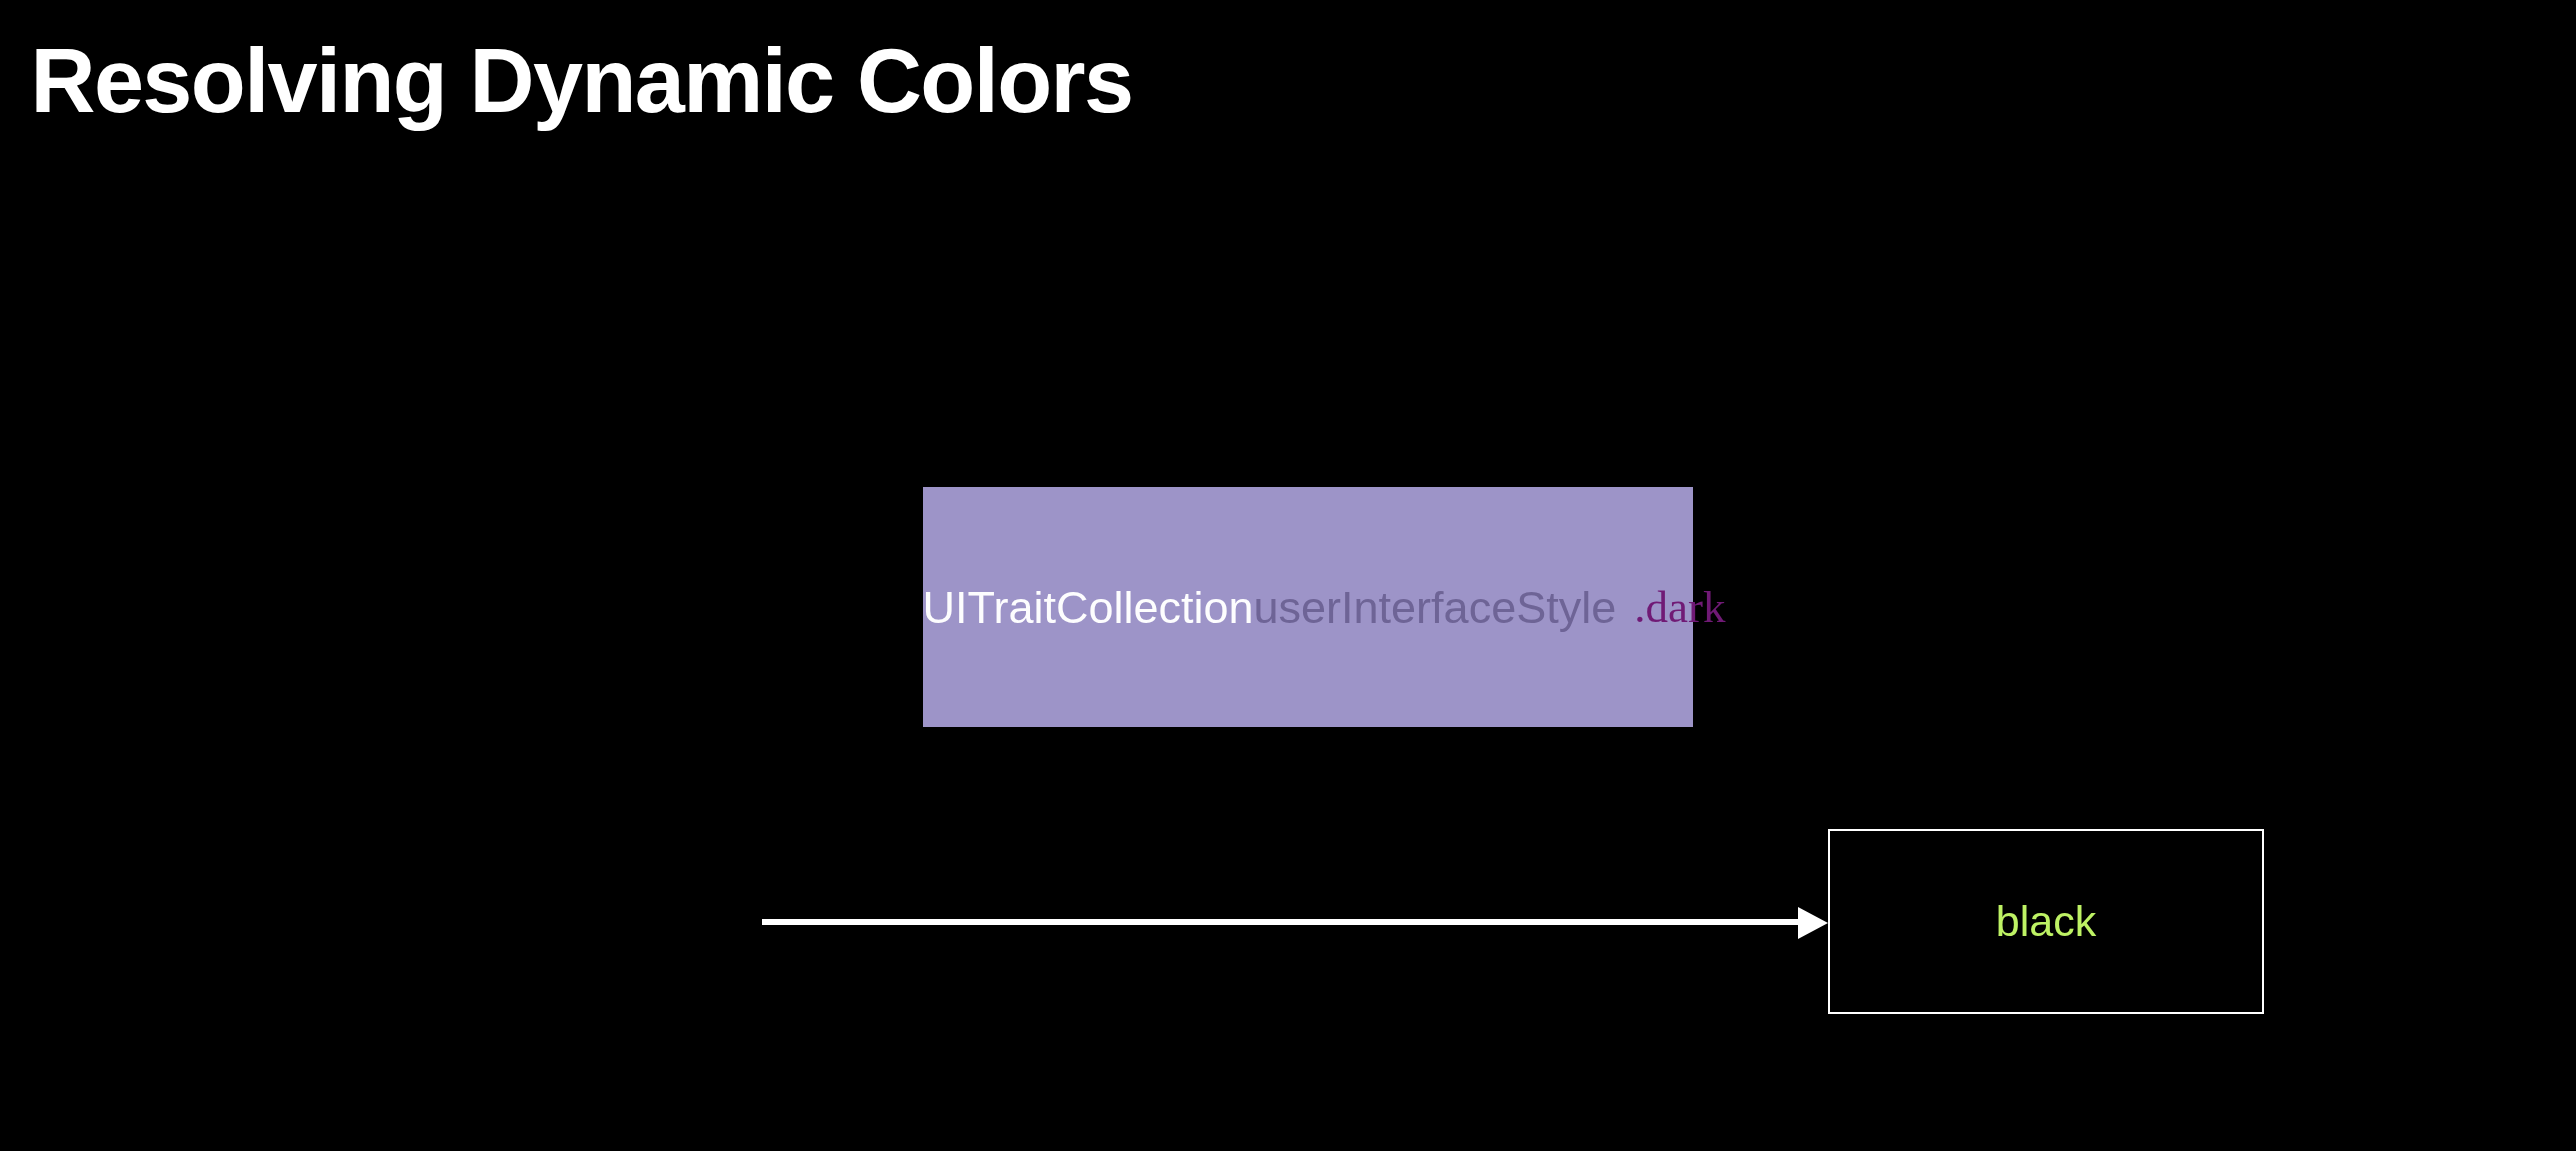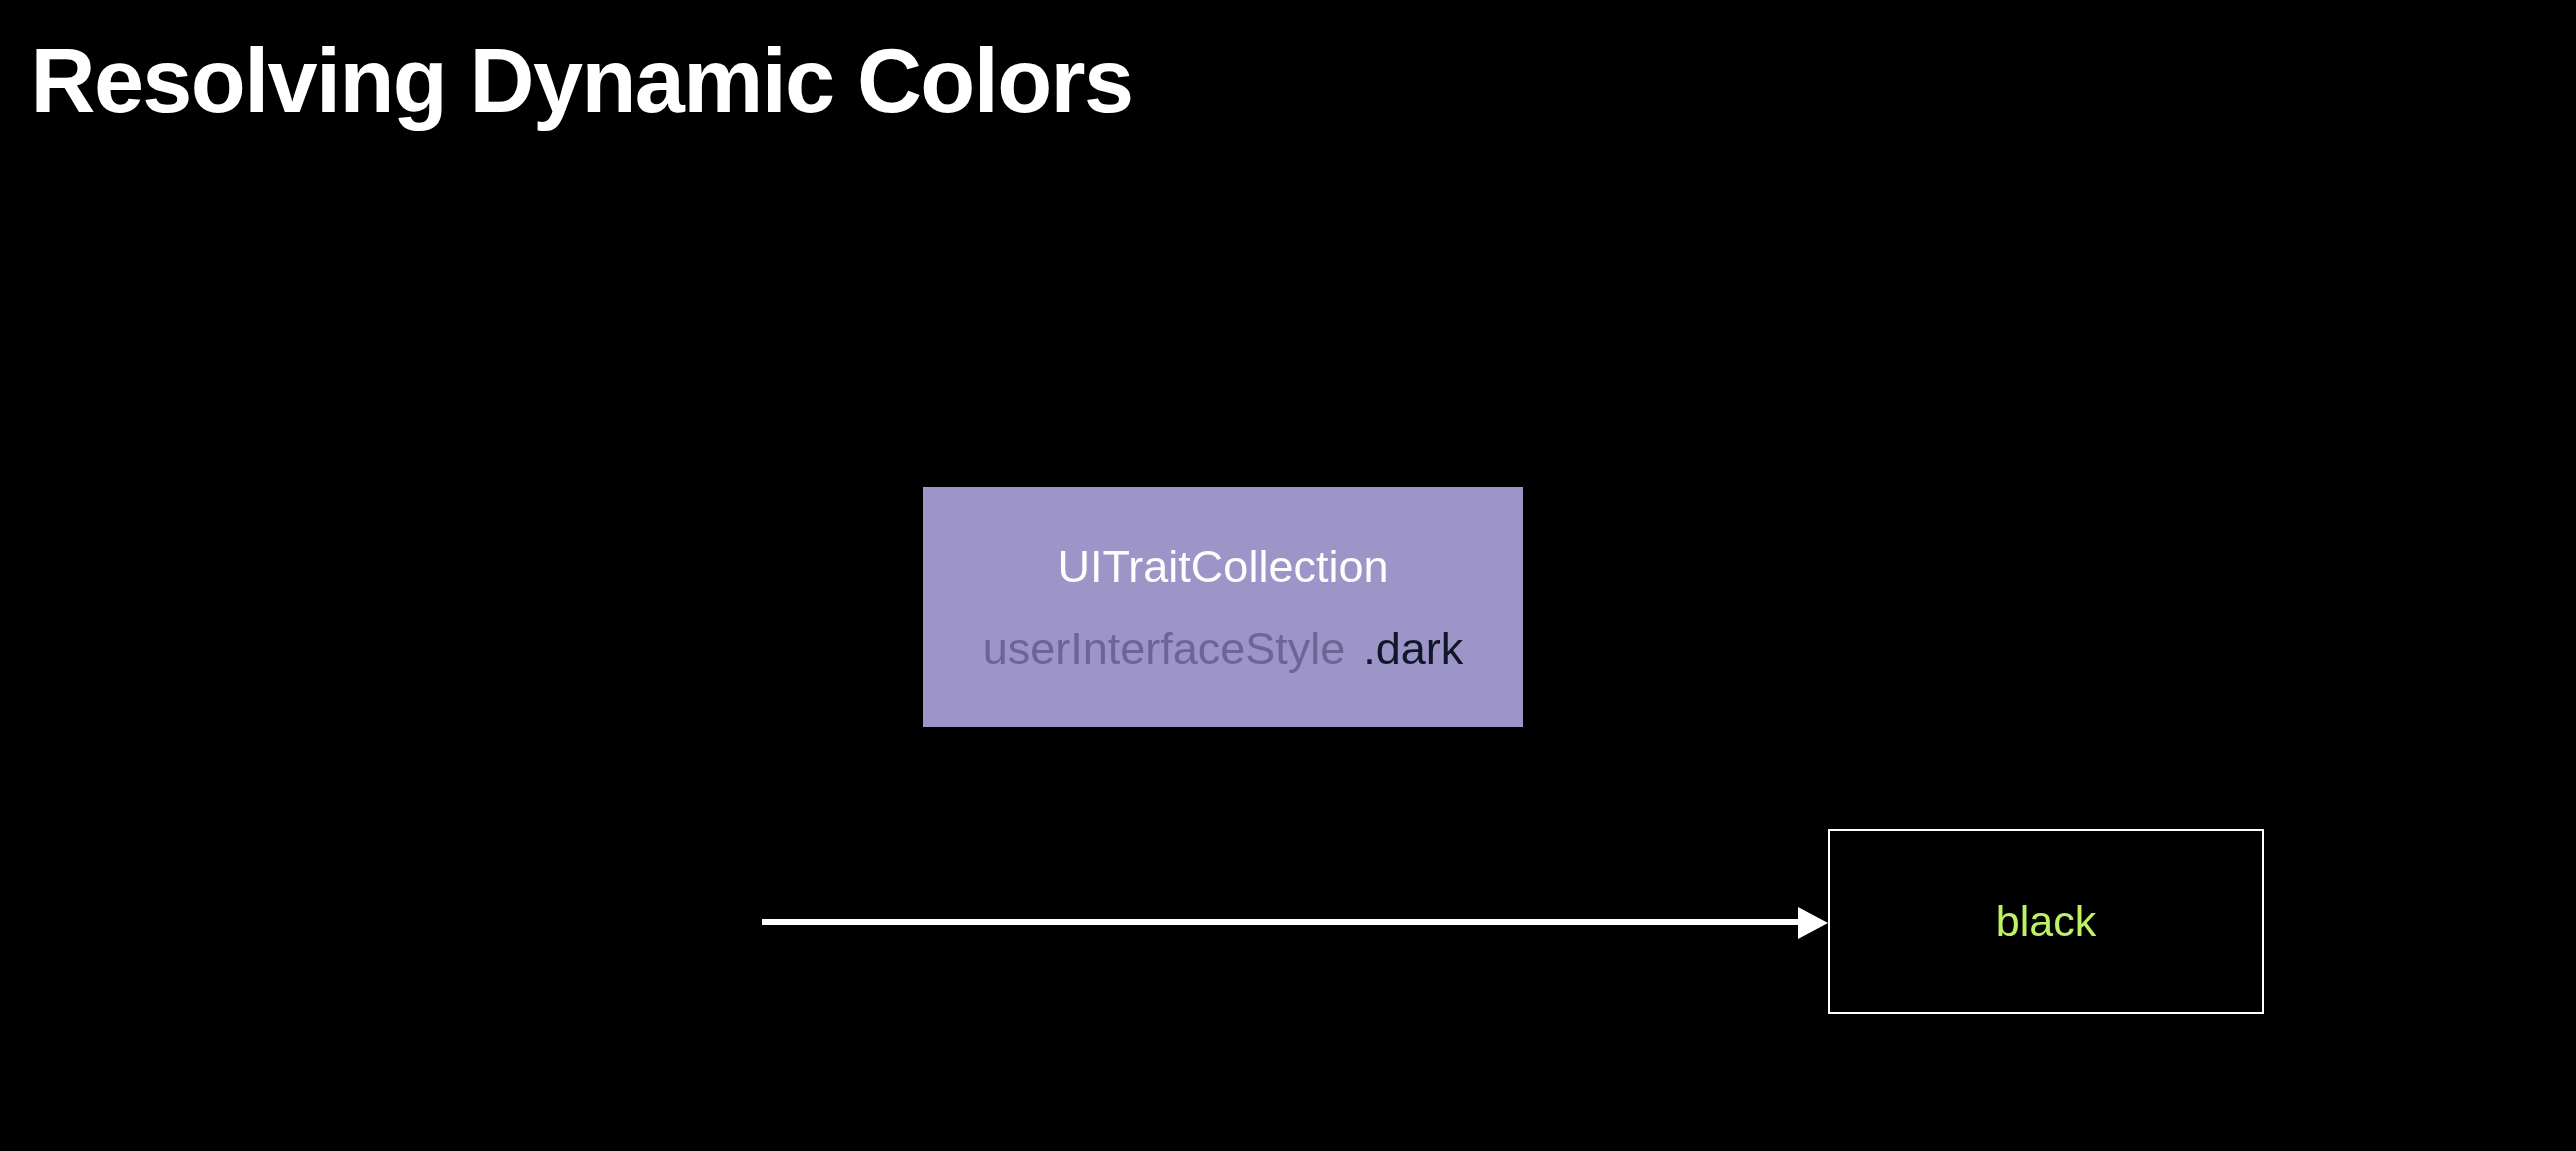--- a/index.html
+++ b/index.html
@@ -23,27 +23,28 @@
     font-weight: 700;
     letter-spacing: -1.6px;
     color: #fff;
     white-space: nowrap;
     margin-top: 19px;
   }
   .trait-box {
     position: absolute;
     left: 923px;
     top: 487px;
-    width: 600px;
+    width: 738px;
     height: 240px;
     display: flex;
-    flex-direction: column;
+    flex-direction: row;
     align-items: center;
     justify-content: center;
     row-gap: 37px;
+    padding-left: 32px;
   }
   .trait-title {
     font-size: 45px;
     line-height: 1;
     color: #fdfdfe;
   }
   .trait-property-line {
     display: flex;
     flex-direction: row;
     align-items: center;
@@ -99,21 +100,21 @@
 <body>
 
 <div id="slide" style="background: rgb(0, 0, 0);">
 
   <h1 class="slide-title" style="color: rgb(255, 255, 255);">Resolving Dynamic Colors</h1>
 
   <div class="trait-box" style="background: rgb(157, 148, 200);">
     <div class="trait-title label" style="color: rgb(253, 253, 254);">UITraitCollection</div>
     <div class="trait-property-line">
       <span class="label" style="color: rgb(110, 100, 150);">userInterfaceStyle</span>
-      <span class="label" style="color: #0f172a;">.dark</span>
+      <span class="label" style="color: #701a75; font-family: Liberation Serif, serif;">.dark</span>
     </div>
   </div>
 
 
   <div>
     <div class="arrow-shaft" style="background: rgb(255, 255, 255);"></div>
     <div class="arrow-head" style="border-left-color: rgb(255, 255, 255);"></div>
   </div>
 
   <div class="node-box resolved-color-box" style="border-color: rgb(255, 255, 255); background: rgb(0, 0, 0);">

